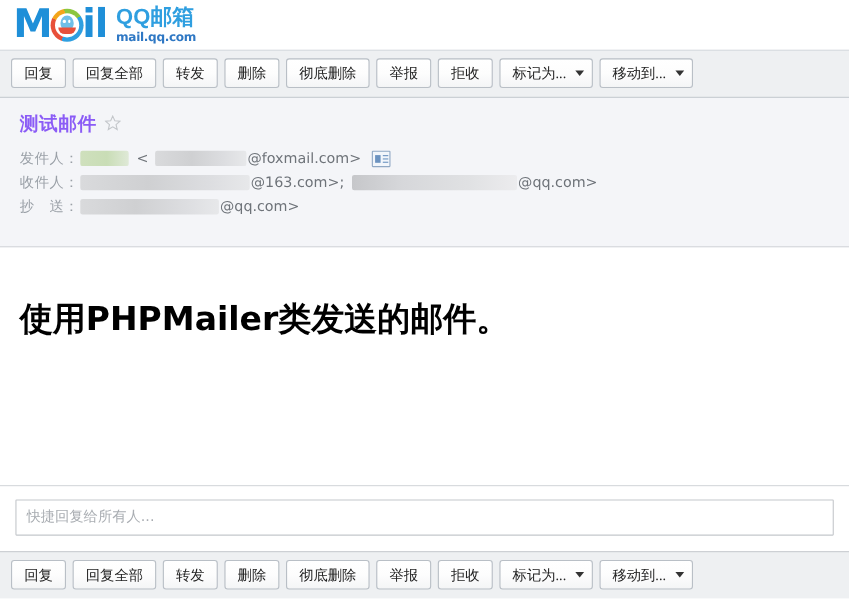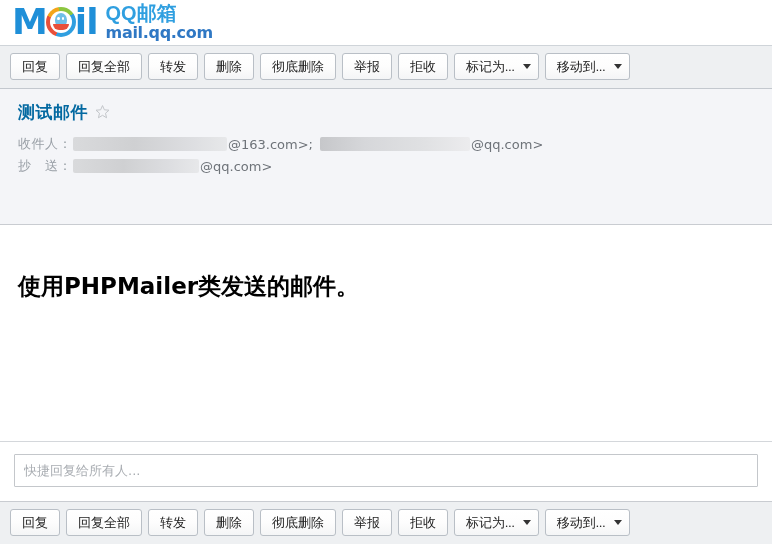--- a/index.html
+++ b/index.html
@@ -110,21 +110,21 @@
     line-height: 1.05;
   }
   .logo-cn {
     font-size: 20px;
     font-weight: bold;
     color: #2f9fe0;
     letter-spacing: 0px;
     font-family: Liberation Sans, sans-serif;
   }
   .logo-url {
-    font-size: 16px;
+    font-size: 11px;
     font-weight: bold;
     color: #2f78c4;
     letter-spacing: -0.3px;
     font-family: "DejaVu Sans", sans-serif;
     margin-top: 1px;
   }
 
   
   .toolbar {
     background: #eef0f2;
@@ -176,21 +176,21 @@
     height: 136px;
   }
   .subject-row {
     display: flex;
     align-items: center;
     margin-bottom: 9px;
   }
   .subject {
     font-size: 17px;
     font-weight: bold;
-    color: #0369a1;
+    color: #8b5cf6;
     font-family: "DejaVu Sans", sans-serif;
     letter-spacing: 0.5px;
   }
   .star-icon {
     margin-left: 7px;
     line-height: 1;
     display: inline-block;
   }
   .meta-row {
     display: flex;
@@ -256,21 +256,21 @@
   }
 
   
   .mail-body {
     background: #ffffff;
     height: 216px;
     padding: 48px 0 0 18px;
     box-sizing: border-box;
   }
   .body-text {
-    font-size: 23px;
+    font-size: 30px;
     font-weight: bold;
     color: #000;
     font-family: "DejaVu Sans", sans-serif;
     letter-spacing: 0px;
     line-height: 1.2;
   }
 
   
   .quick-reply {
     border-top: 1px solid #d4d7db;
@@ -358,20 +358,30 @@
 
   <div class="subject-row">
     <span class="subject">测试邮件</span>
     <span class="star-icon">
       <svg width="15" height="15" viewBox="0 0 24 24" aria-hidden="true">
         <polygon points="12,2.5 15,9.3 22.4,9.9 16.8,14.8 18.5,22 12,18.1 5.5,22 7.2,14.8 1.6,9.9 9,9.3" fill="none" stroke="#c3c6ca" stroke-width="1.6"></polygon>
       </svg>
     </span>
   </div>
 
+  <div class="meta-row">
+    <span class="meta-label">发件人：</span>
+    <span class="meta-val">
+      <span class="redact green" style="width:44px"></span>
+      <span style="margin:0 5px 0 6px">&lt;</span>
+      <span class="redact gray" style="width:83px"></span>
+      <span>@foxmail.com&gt;</span>
+      <span class="card-icon"></span>
+    </span>
+  </div>
 
 
   <div class="meta-row">
     <span class="meta-label">收件人：</span>
     <span class="meta-val">
       <span class="redact gray" style="width:154px"></span>
       <span>@163.com&gt;;</span>
       <span class="redact gray2" style="width:150px;margin-left:7px"></span>
       <span>@qq.com&gt;</span>
     </span>

